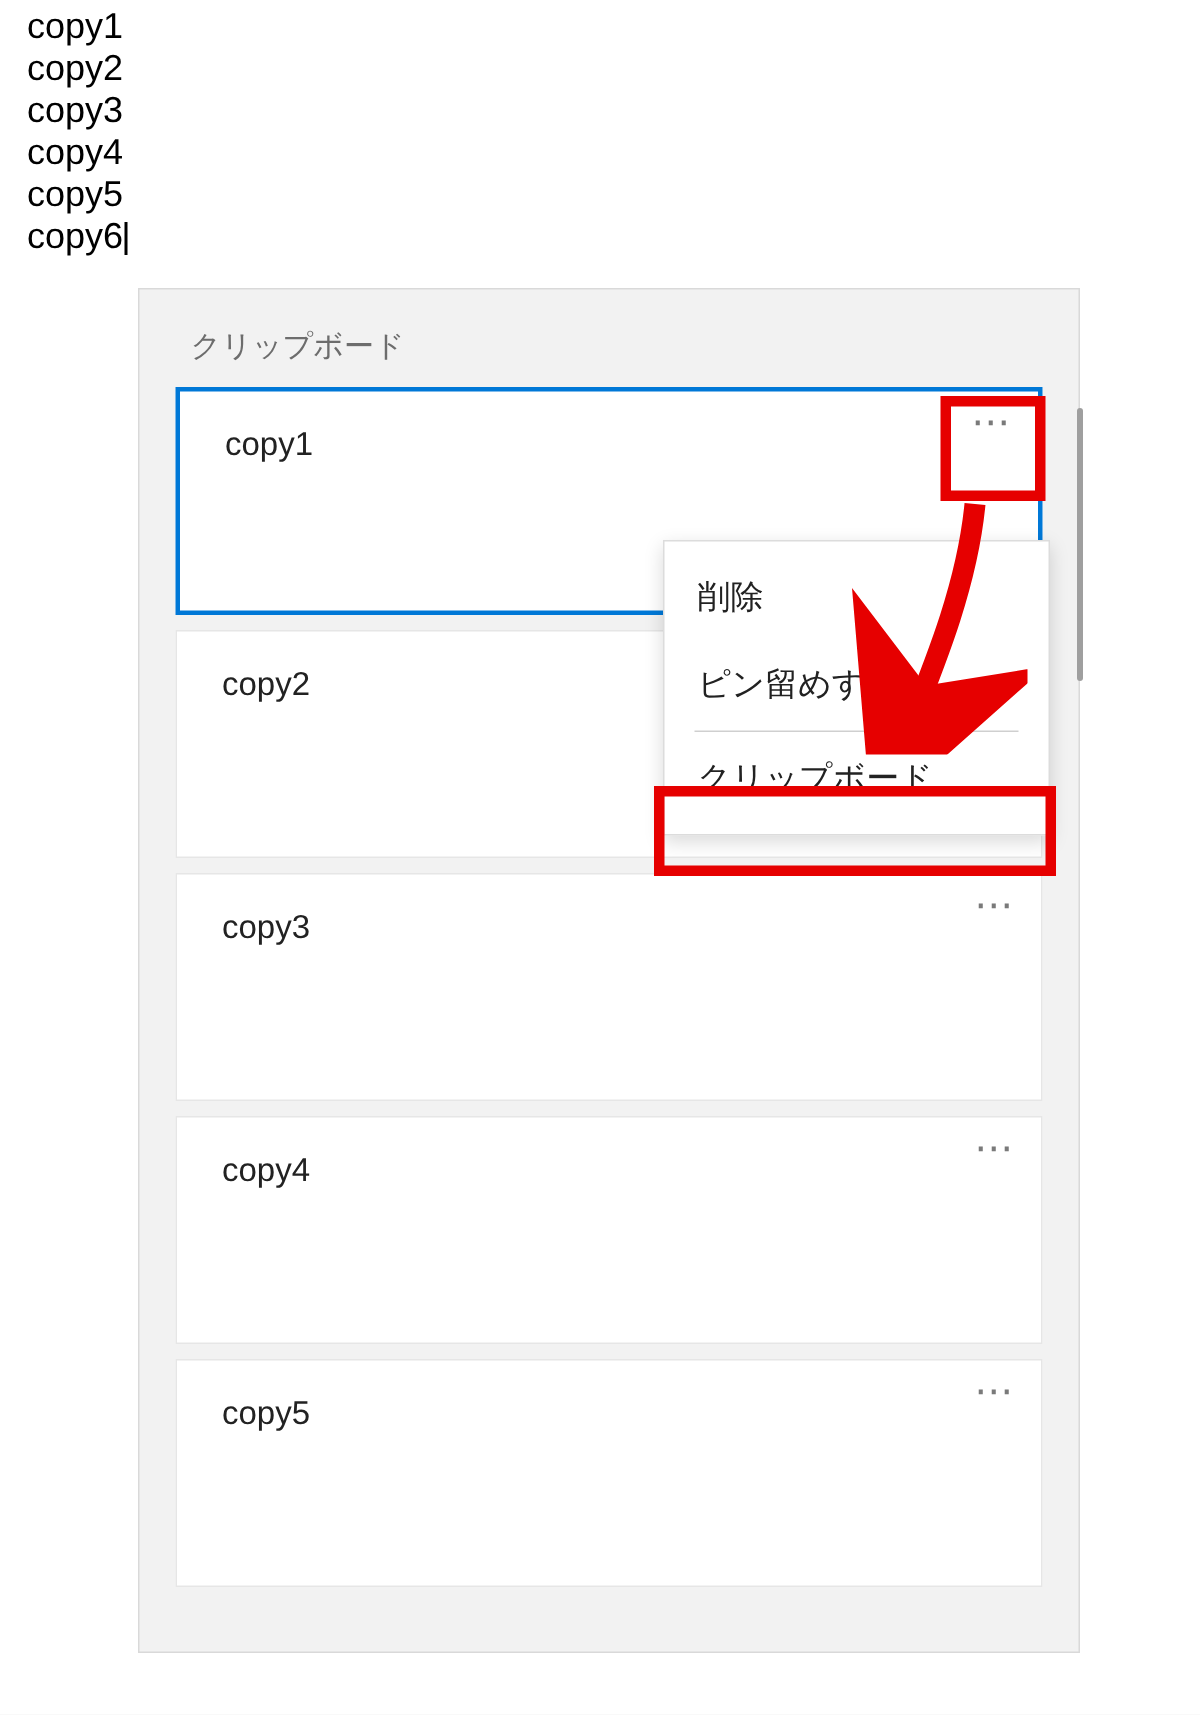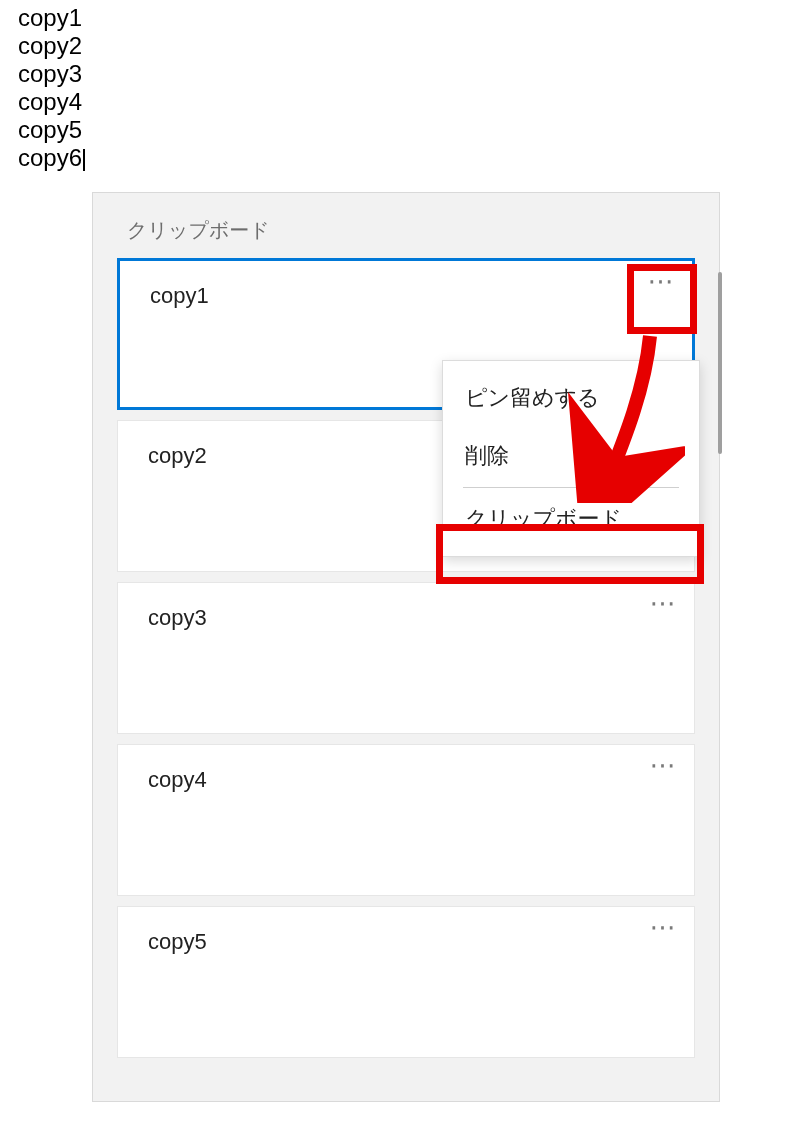--- a/index.html
+++ b/index.html
@@ -186,19 +186,19 @@
 <svg class="arrow-svg" viewBox="0 0 130 175">
   <defs>
     <marker id="ah" markerWidth="10" markerHeight="10" refX="5" refY="5" orient="auto">
       <path d="M0,0 L10,5 L0,10 L3,5 Z" fill="#e60000"></path>
     </marker>
   </defs>
   <path d="M95,8 C90,60 70,110 52,155" stroke="#e60000" stroke-width="14" fill="none" marker-end="url(#ah)"></path>
 </svg>
 
 <div class="context-menu">
+  <div class="menu-item">削除</div>
   <div class="menu-item">ピン留めする</div>
-  <div class="menu-item">削除</div>
   <div class="menu-sep"></div>
   <div class="menu-item">クリップボード</div>
 </div>
 
 <div class="red-box clear-box"></div>
 
 </body></html>

